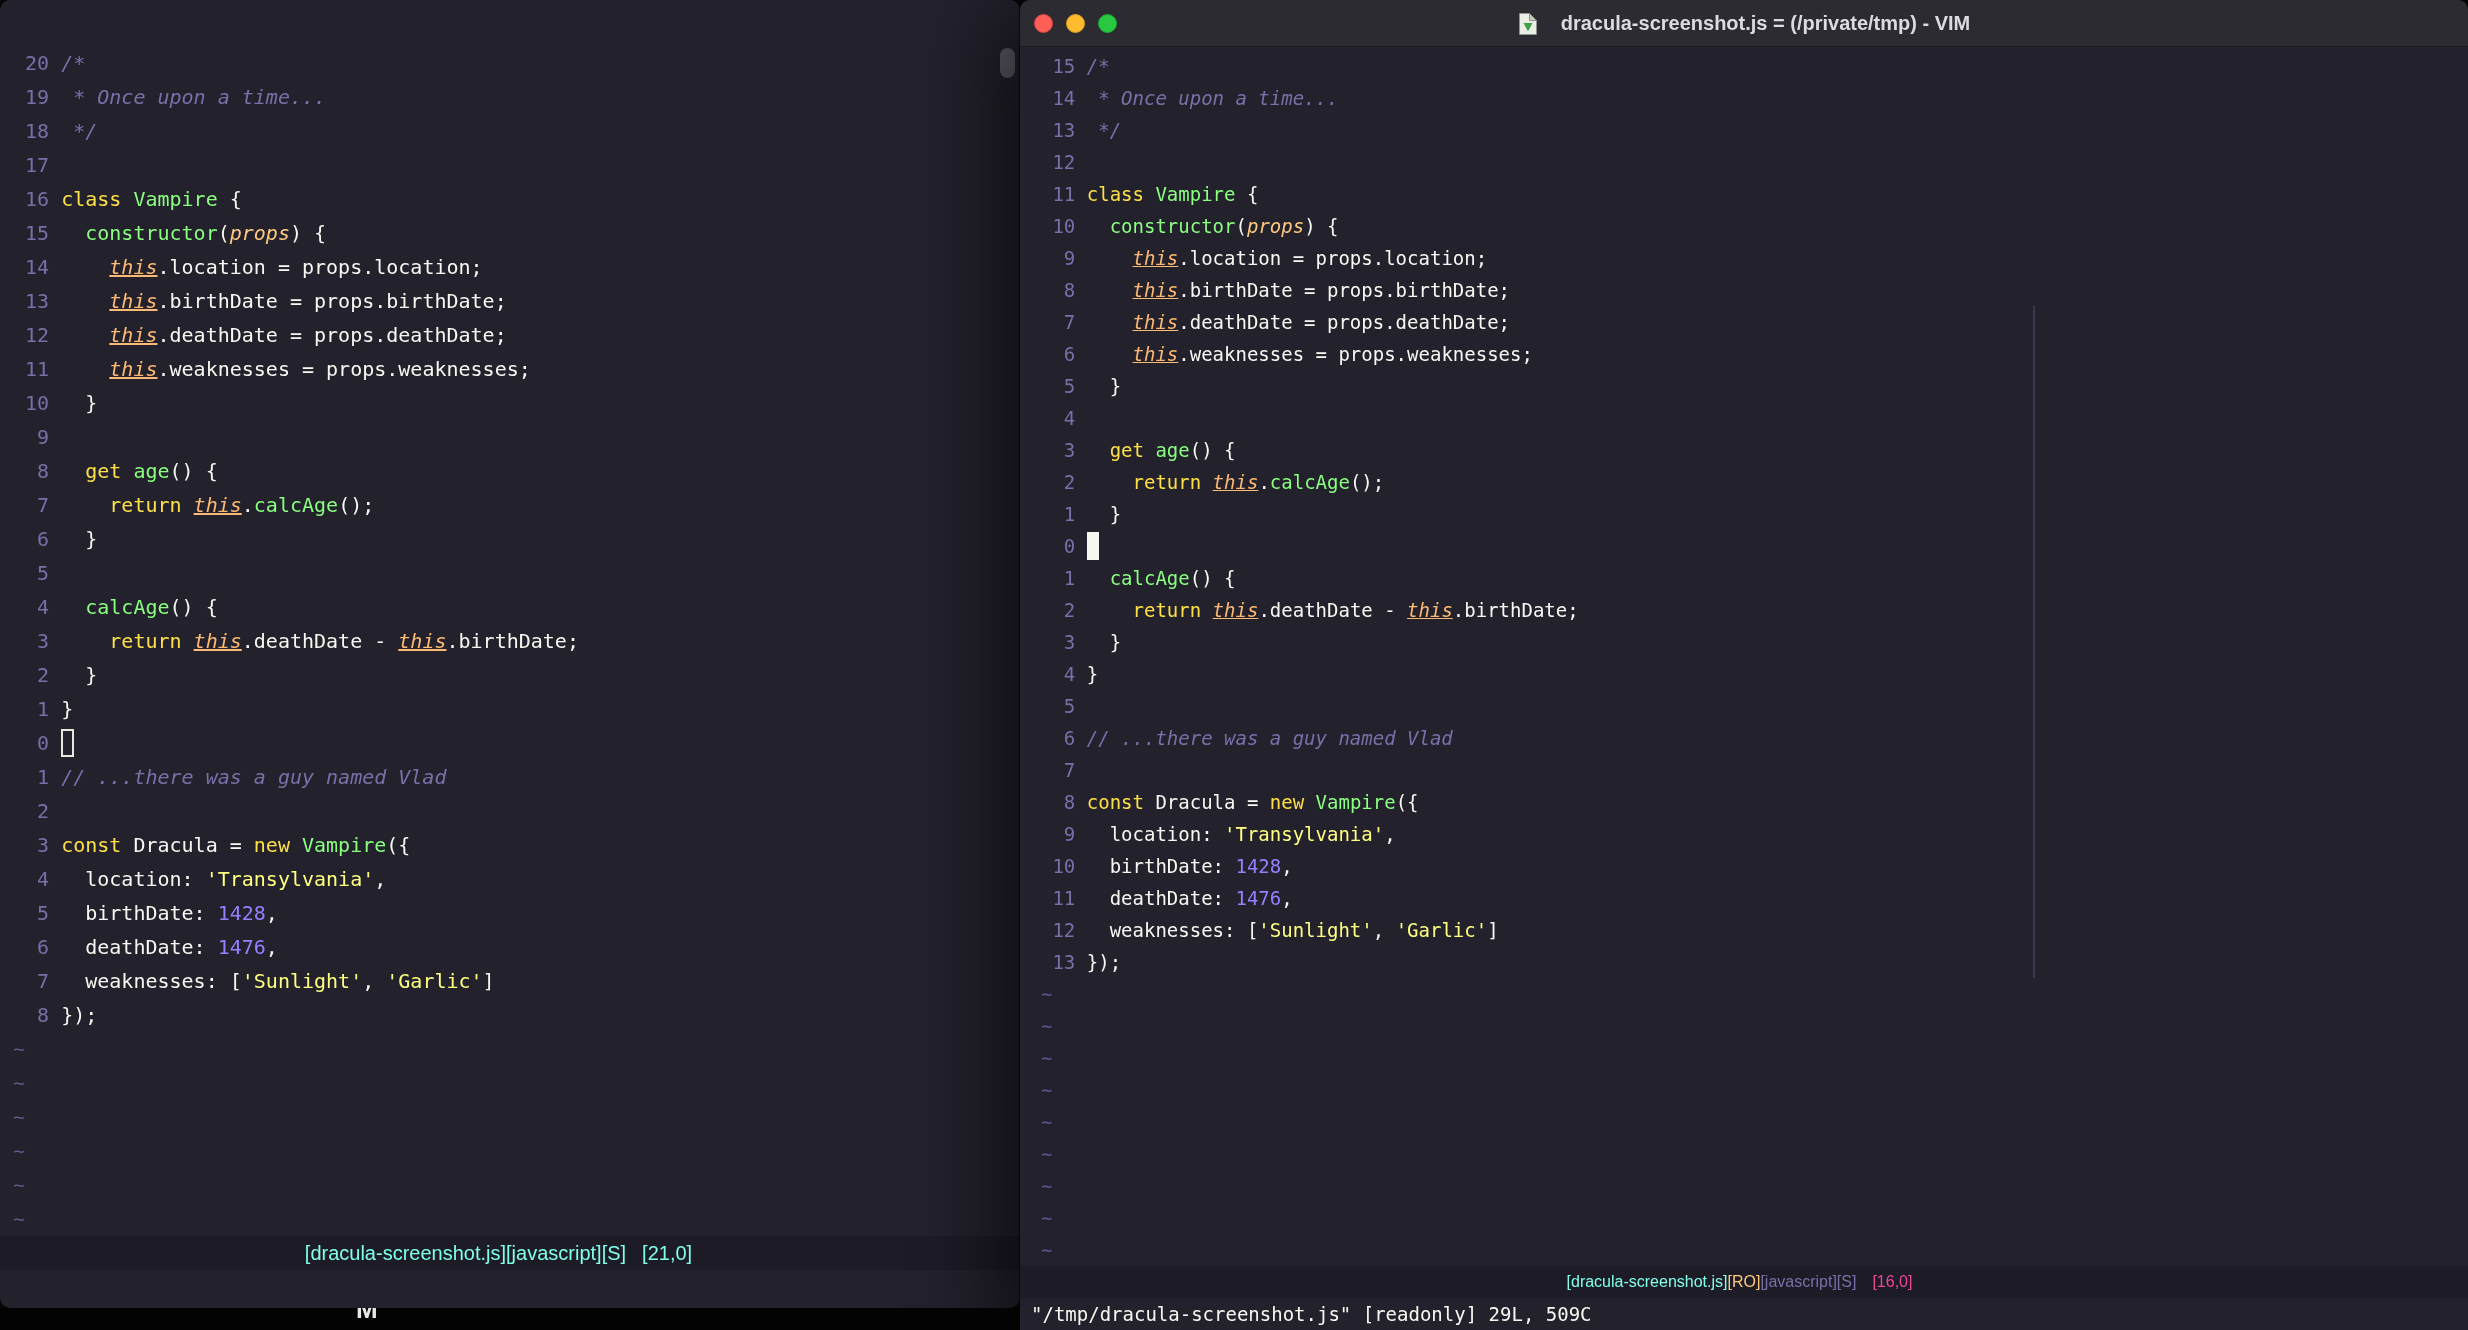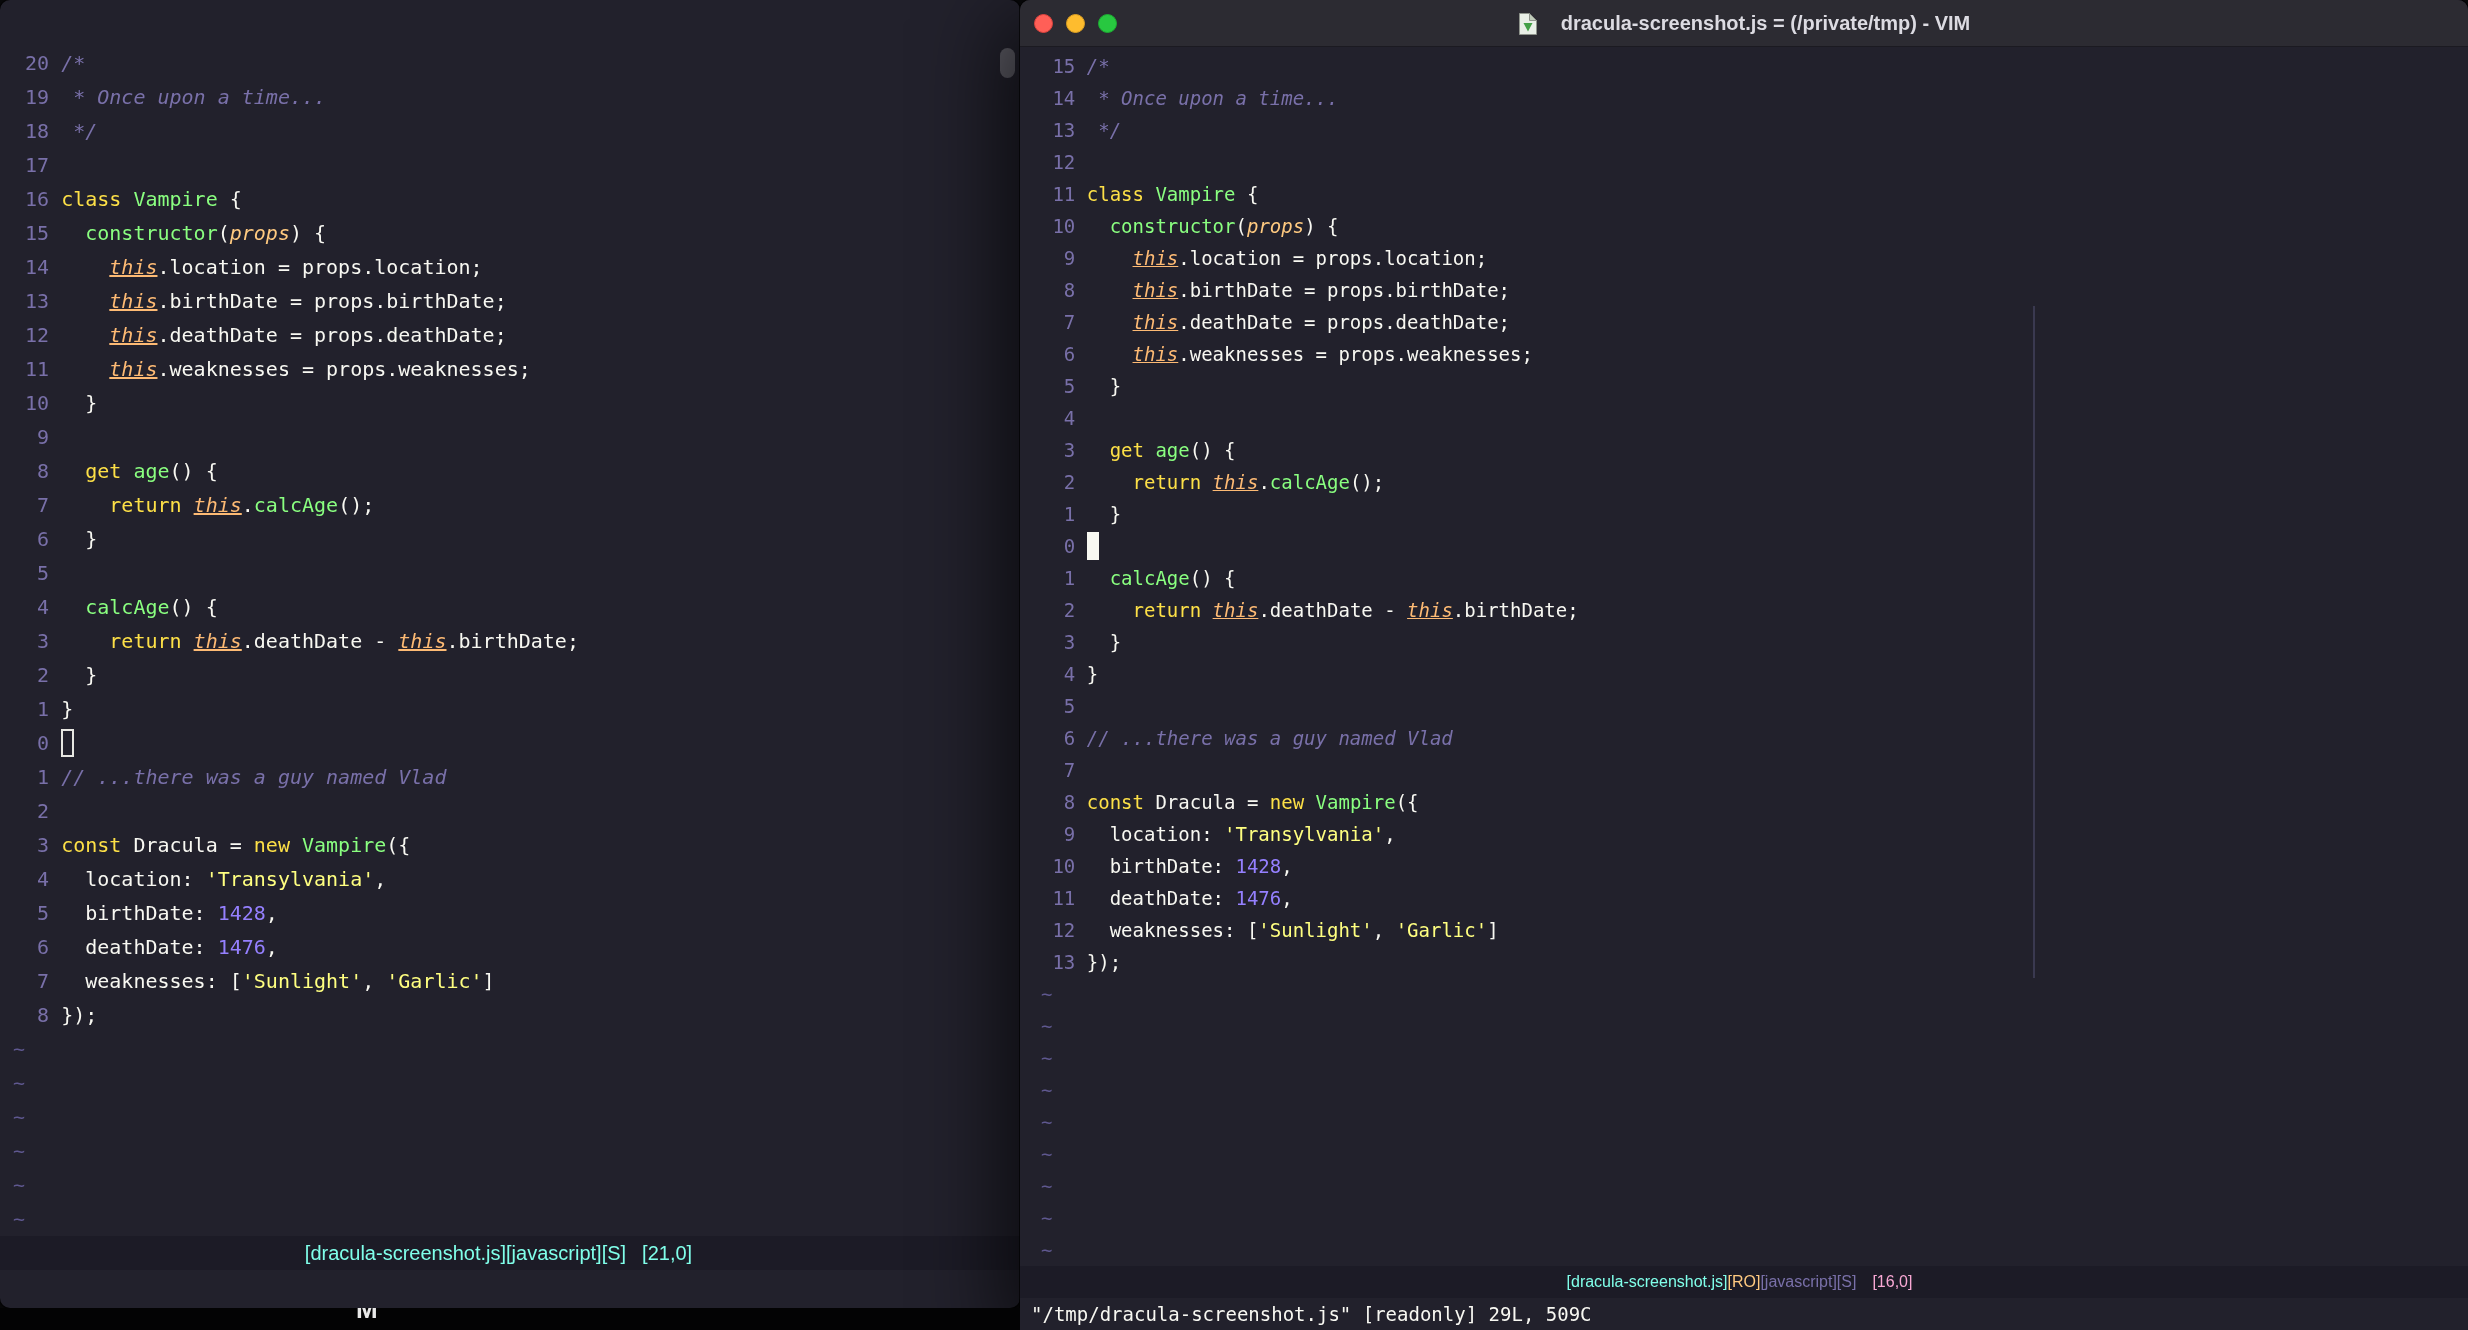--- a/index.html
+++ b/index.html
@@ -92,21 +92,21 @@
   .statusbar {
     position: absolute; left: 0; right: 0;
     background: #1c1b26;
     display: flex; justify-content: center;
     font-family: Liberation Sans, sans-serif;
     gap: 16px;
   }
   #left-status  { top: 1236px; height: 34px; line-height: 34px; font-size: 20px; padding: 0 36px 0 13px; }
   #right-status { top: 1266px; height: 32px; line-height: 32px; font-size: 16px; padding: 0 20px 0 11px; }
   #left-status .sb-left, #left-status .sb-right { color: #80ffea; }
-  .sb-right { color: #f9a8d4; }
+  .sb-right { color: #ec4899; }
 
   #left-cmdline {
     position: absolute; top: 1270px; left: 13px; height: 34px;
     font: 20px/34px "DejaVu Sans Mono", monospace; color: #f8f8f2;
   }
   #right-cmdline {
     position: absolute; top: 1298px; left: 11px; height: 32px;
     font: 19px/32px "DejaVu Sans Mono", monospace; color: #f8f8f2;
   }
 

